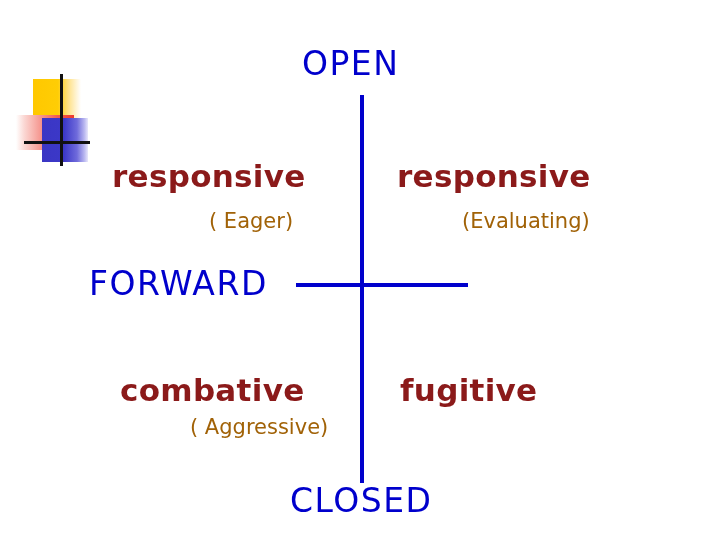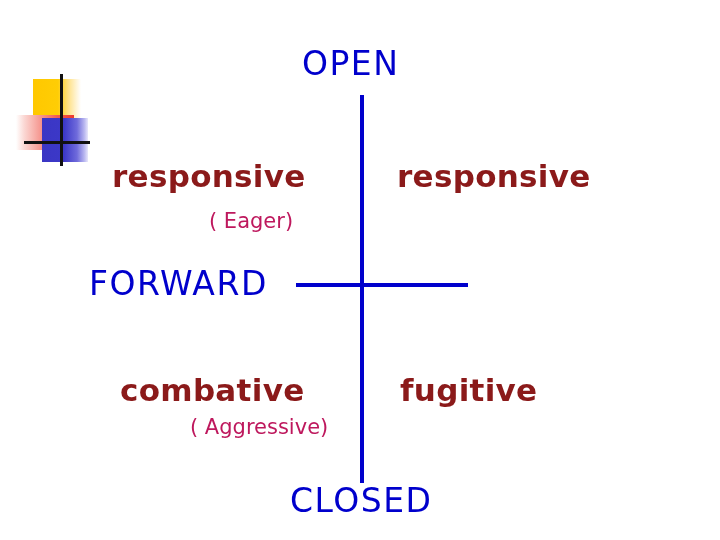--- a/index.html
+++ b/index.html
@@ -104,21 +104,21 @@
     letter-spacing: 1.5px;
   }
   .trait {
     color: #8B1A1A;
     font-family: "DejaVu Sans", sans-serif;
     font-size: 31px;
     font-weight: 700;
     letter-spacing: 0.3px;
   }
   .gloss {
-    color: #be185d;
+    color: #a16207;
     font-family: "DejaVu Sans", sans-serif;
     font-size: 21px;
     font-weight: 400;
   }
 
   
   #lbl-open     { left: 302px; top: 47px;  }
   #lbl-closed   { left: 290px; top: 484px; }
   #lbl-forward  { left: 89px;  top: 267px; }
   #lbl-back     { left: 508px; top: 267px; }
@@ -159,17 +159,18 @@
   <div class="lbl trait" id="lbl-responsive">responsive</div>
 
   <div class="lbl trait" id="lbl-reflective">responsive</div>
 
   <div class="lbl trait" id="lbl-combative">combative</div>
 
   <div class="lbl trait" id="lbl-fugitive">fugitive</div>
 
   <div class="lbl gloss" id="lbl-eager">( Eager)</div>
 
+  <div class="lbl gloss" id="lbl-evaluating">(Evaluating)</div>
 
   <div class="lbl gloss" id="lbl-aggressive">( Aggressive)</div>
 
 
 </div>
 
 </body></html>

